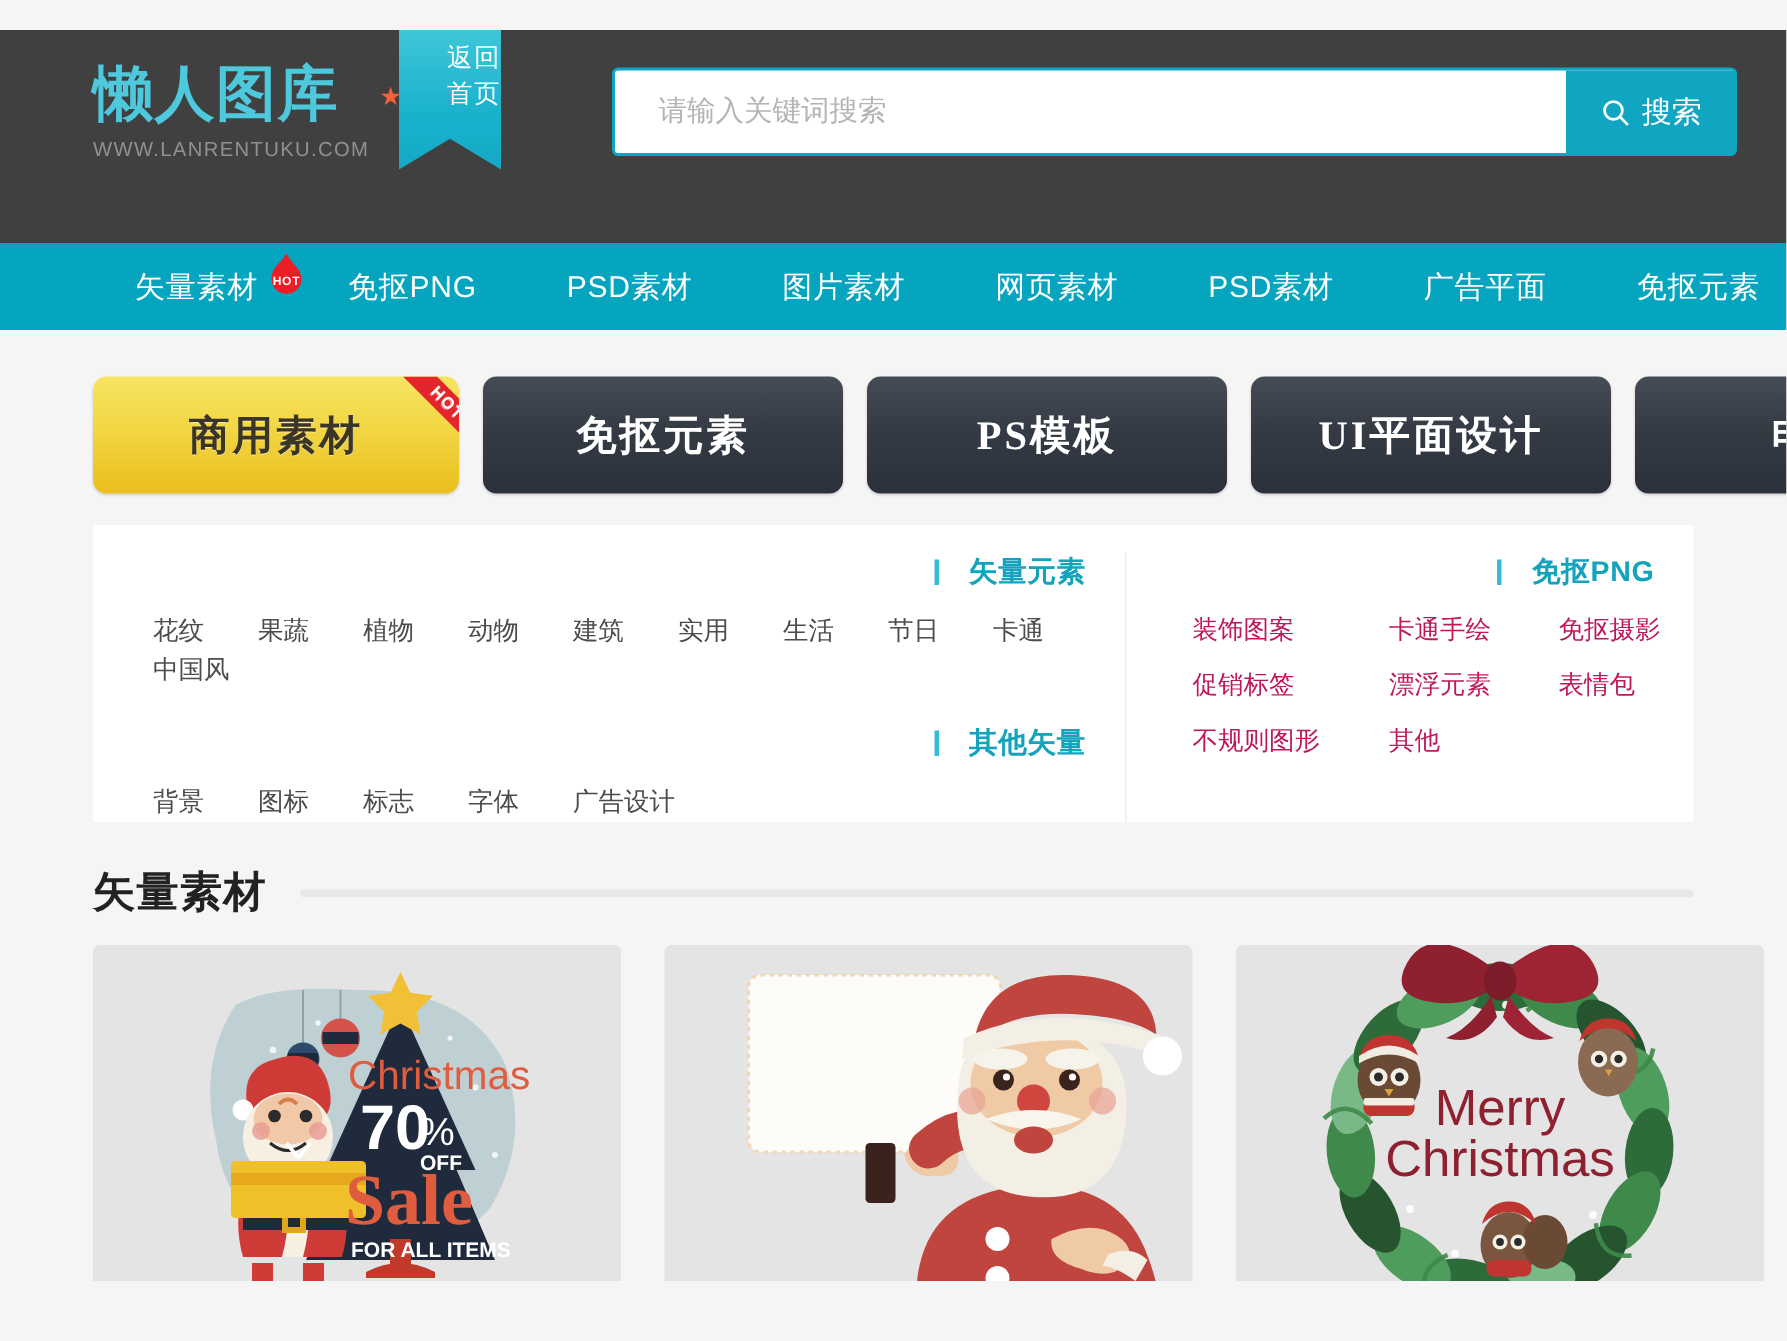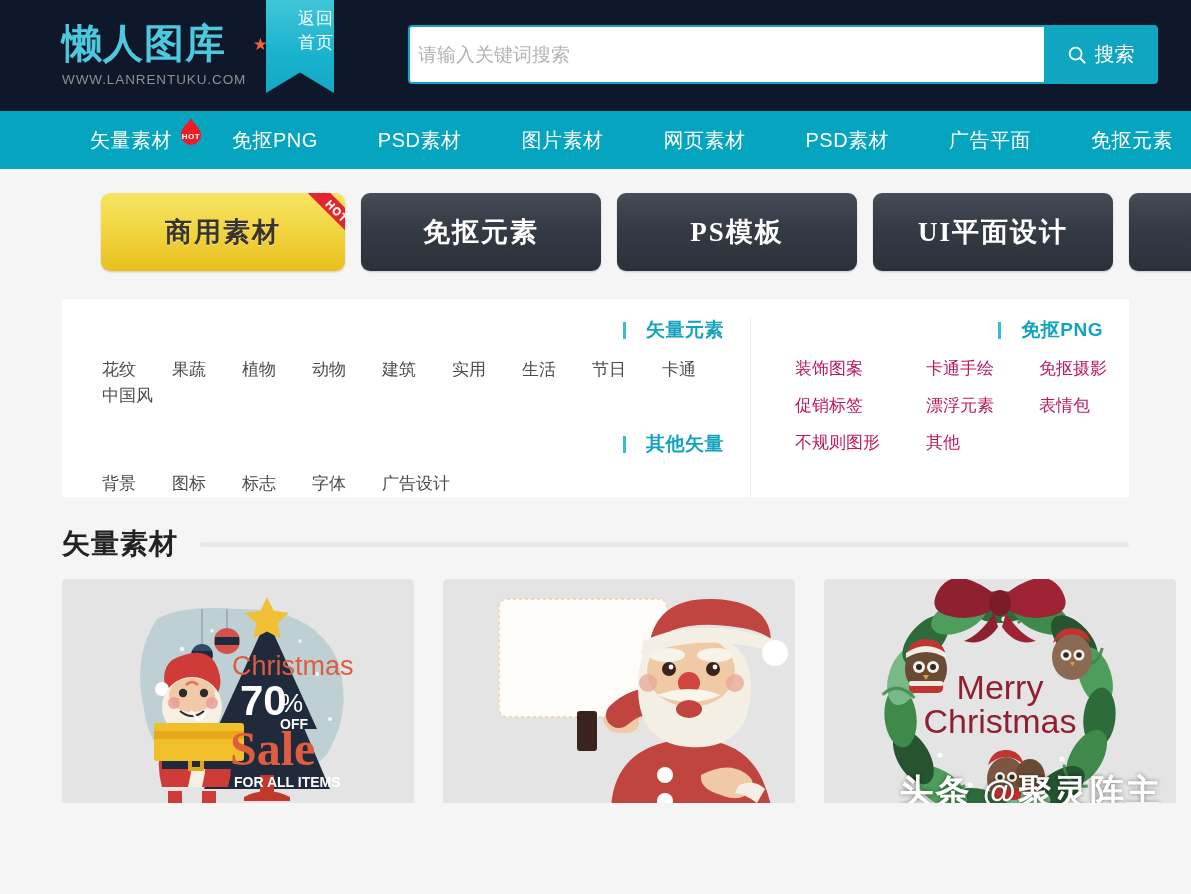--- a/index.html
+++ b/index.html
@@ -6,23 +6,24 @@
   html, body {
     width: 1191px; height: 894px;
     background: #f5f5f5;
     font-family: "Liberation Sans", "DejaVu Sans", sans-serif;
     overflow: hidden;
   }
 
   
   .header {
     position: relative;
-    height: 111px;
-    background: #0f172a;
+    height: 142px;
+    background: #404040;
     width: 1191px;
+    margin-top: 20px;
   }
   .logo-wrap {
     position: absolute;
     left: 62px; top: 18px;
     width: 190px;
   }
   .logo-main {
     font-size: 40px;
     font-weight: 700;
     color: #4ec8dc;
@@ -71,21 +72,21 @@
     background: #fff;
     display: flex;
     align-items: stretch;
   }
   .search-input {
     flex: 1;
     border: none;
     outline: none;
     font-size: 19px;
     color: #333;
-    padding: 0 8px;
+    padding: 0 29px;
     font-family: "Liberation Sans", "DejaVu Sans", sans-serif;
     background: transparent;
   }
   .search-input::placeholder { color: #b4b4b4; }
   .search-btn {
     width: 112px;
     background: #10a5c1;
     border: none;
     color: #fff;
     font-size: 20px;
@@ -122,23 +123,22 @@
     right: -32px; top: -9px;
     width: 26px; height: 28px;
   }
 
   
   .tabs {
     padding: 24px 0 0 62px;
     display: flex;
     gap: 16px;
     height: 115px;
-    align-items: flex-start;
+    align-items: center;
     overflow: hidden;
-    margin-left: 39px;
   }
   .tab {
     position: relative;
     height: 78px;
     min-width: 240px;
     border-radius: 9px;
     background: linear-gradient(180deg, #454c57 0%, #353b45 45%, #2b313a 100%);
     color: #ffffff;
     font-size: 27px;
     font-family: "Liberation Serif", "DejaVu Serif", serif;
@@ -641,15 +641,14 @@
           <circle cx="-6" cy="4" r="5" fill="#f4f0e6"></circle>
             <circle cx="6" cy="4" r="5" fill="#f4f0e6"></circle>
           <circle cx="-6" cy="4" r="2.6" fill="#2b2b2b"></circle>
             <circle cx="6" cy="4" r="2.6" fill="#2b2b2b"></circle>
           <rect x="-15" y="16" width="30" height="11" rx="5" fill="#c0352f"></rect>
         </g>
         <text x="0" y="-8" text-anchor="middle" font-family="Liberation Sans, sans-serif" font-size="34" fill="#8f2030">Merry</text>
         <text x="0" y="26" text-anchor="middle" font-family="Liberation Sans, sans-serif" font-size="34" fill="#8f2030">Christmas</text>
       </g>
     </svg>
-    <div class="watermark">头条 @聚灵阵主</div>
   </div>
 </div>
 
 </body></html>

